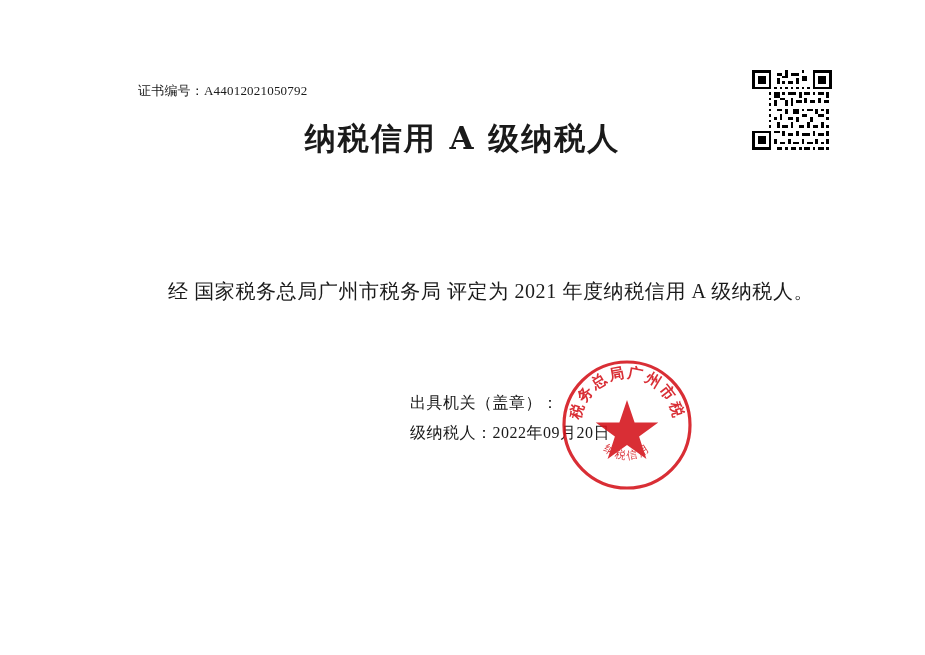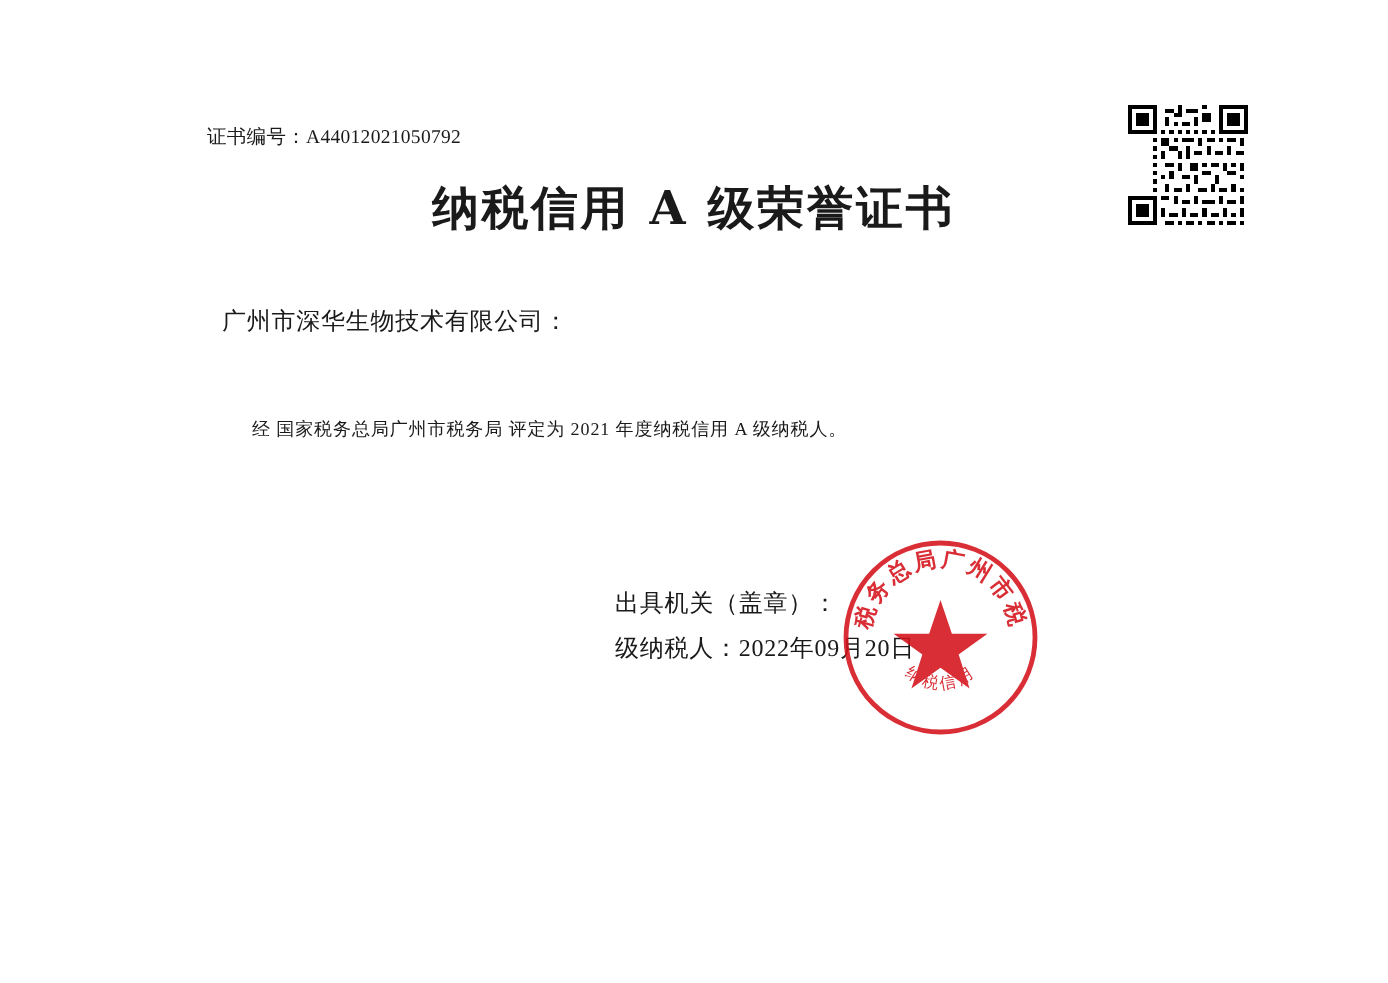--- a/index.html
+++ b/index.html
@@ -63,21 +63,21 @@
     top: 204px;
     font-size: 16px;
     letter-spacing: 0.5px;
   }
 
   
   .body-text {
     position: absolute;
     left: 168px;
     top: 278px;
-    font-size: 12px;
+    font-size: 20px;
     letter-spacing: 0.6px;
   }
 
   
   .sig-block {
     position: absolute;
     left: 410px;
     top: 388px;
     font-size: 16px;
     line-height: 30px;
@@ -224,23 +224,22 @@
         <rect x="14" y="28" width="2" height="1"></rect>
           <rect x="17" y="28" width="1" height="1"></rect>
         <rect x="19" y="28" width="2" height="1"></rect>
           <rect x="22" y="28" width="1" height="1"></rect>
         <rect x="24" y="28" width="2" height="1"></rect>
           <rect x="27" y="28" width="1" height="1"></rect>
       </g>
     </svg>
   </div>
 
-  <div class="title">纳税信用 A 级荣誉证书</div>
-
-  <div class="addressee">广州市深华生物技术有限公司：</div>
+  <div class="title">纳税信用 A 级纳税人</div>
+
 
   <div class="body-text">经 国家税务总局广州市税务局 评定为 2021 年度纳税信用 A 级纳税人。</div>
 
   <div class="sig-block">
     <div class="sig-line">出具机关（盖章）：</div>
     <div class="sig-line">级纳税人：2022年09月20日</div>
   </div>
 
   <div class="seal">
     <svg width="134" height="134" viewBox="0 0 134 134">

